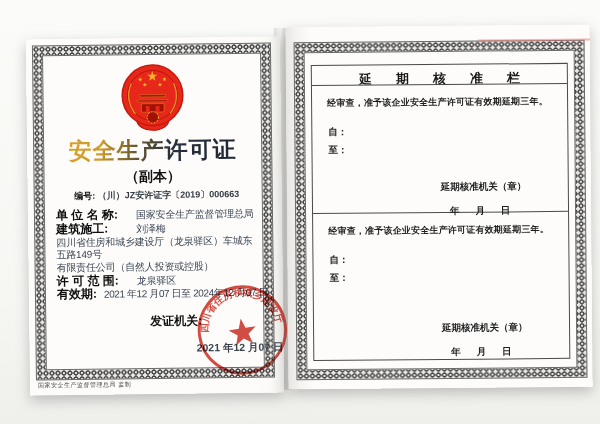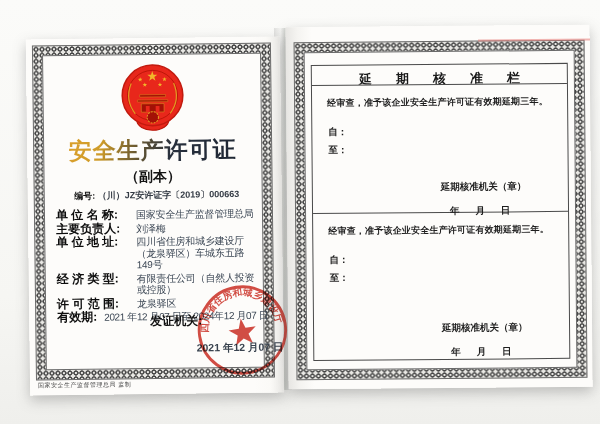--- a/index.html
+++ b/index.html
@@ -103,29 +103,27 @@
           <span class="s-label">编号:</span>
           <span class="s-value">（川）JZ安许证字〔2019〕000663</span>
         </div>
 
         <div class="fields">
           <div class="field-row">
             <span class="f-label">单 位 名 称:</span>
             <span class="f-value">国家安全生产监督管理总局</span>
           </div>
           <div class="field-row">
-            <span class="f-label">主要负责人:</span>
+            <span class="f-label">建筑施工:</span>
             <span class="f-value">刘泽梅</span>
           </div>
           <div class="field-row">
-            <span class="f-label">单 位 地 址:</span>
             <span class="f-value">四川省住房和城乡建设厅（龙泉驿区）车城东五路149号</span>
           </div>
           <div class="field-row">
-            <span class="f-label">经 济 类 型:</span>
             <span class="f-value">有限责任公司（自然人投资或控股）</span>
           </div>
           <div class="field-row">
             <span class="f-label">许 可 范 围:</span>
             <span class="f-value">龙泉驿区</span>
           </div>
           <div class="field-row row-tight">
             <span class="f-label">有效期:</span>
             <span class="f-value">2021 年12 月07 日至 2024年12 月07 日</span>
           </div>

